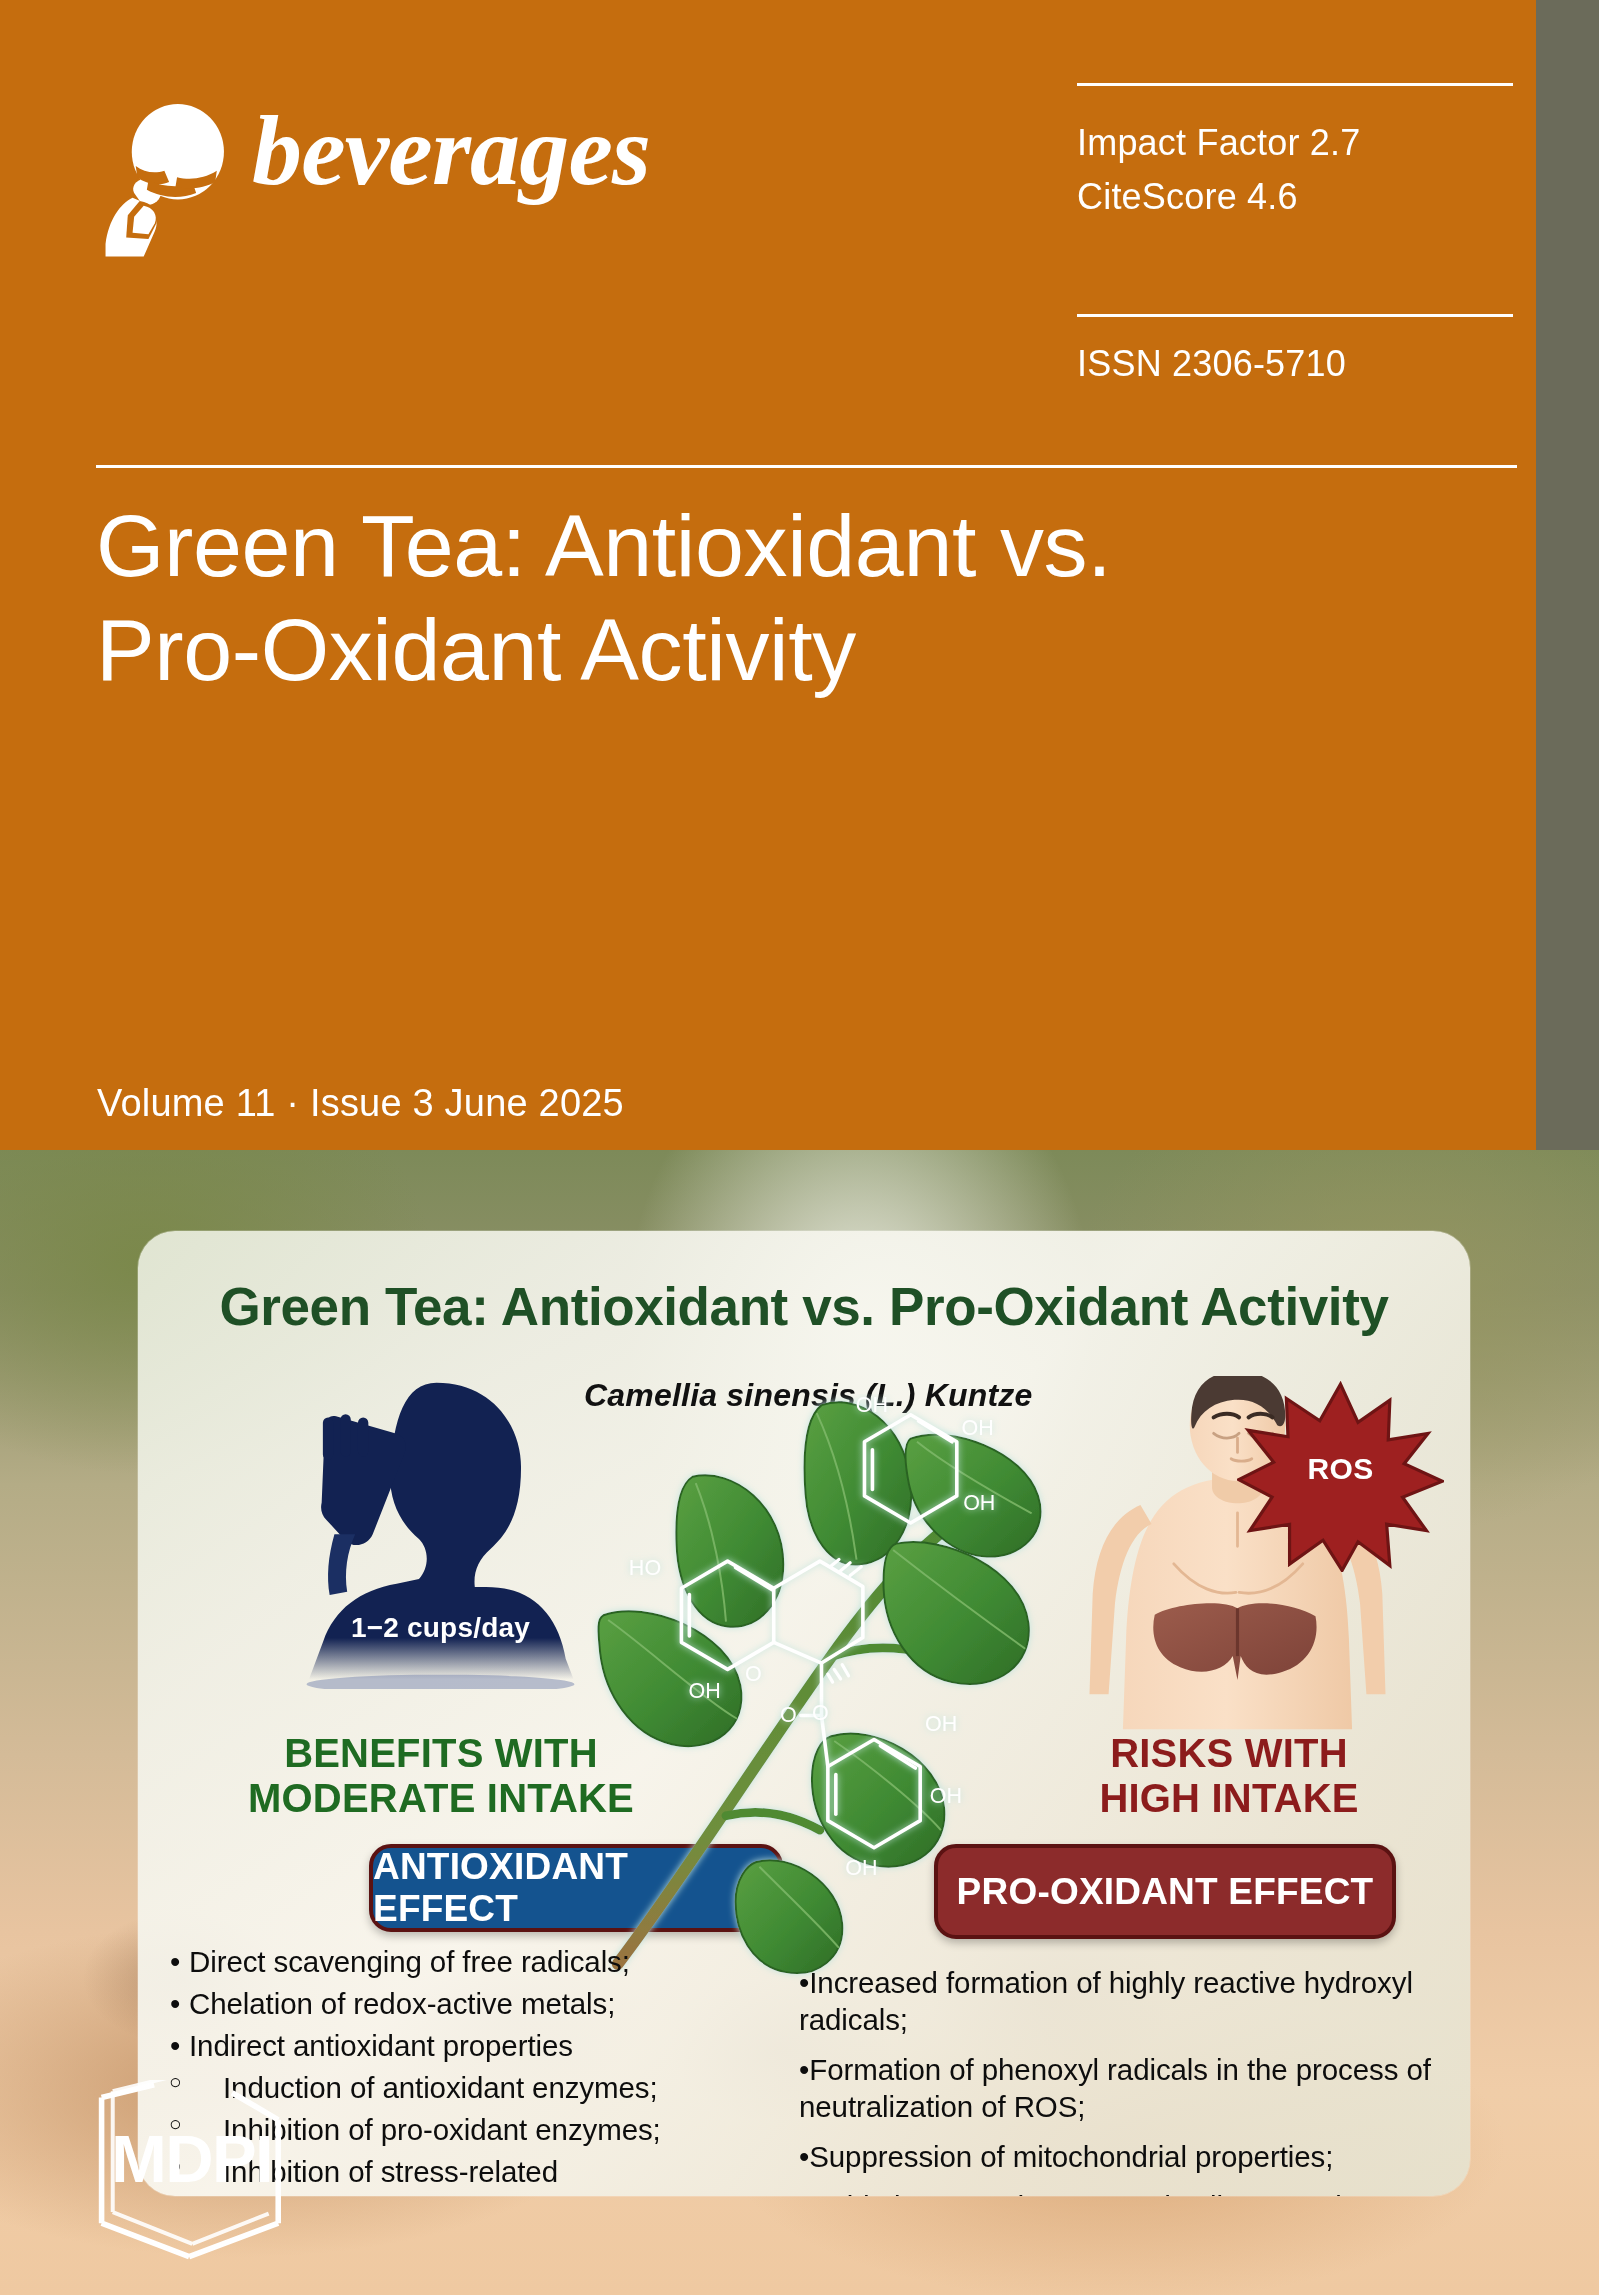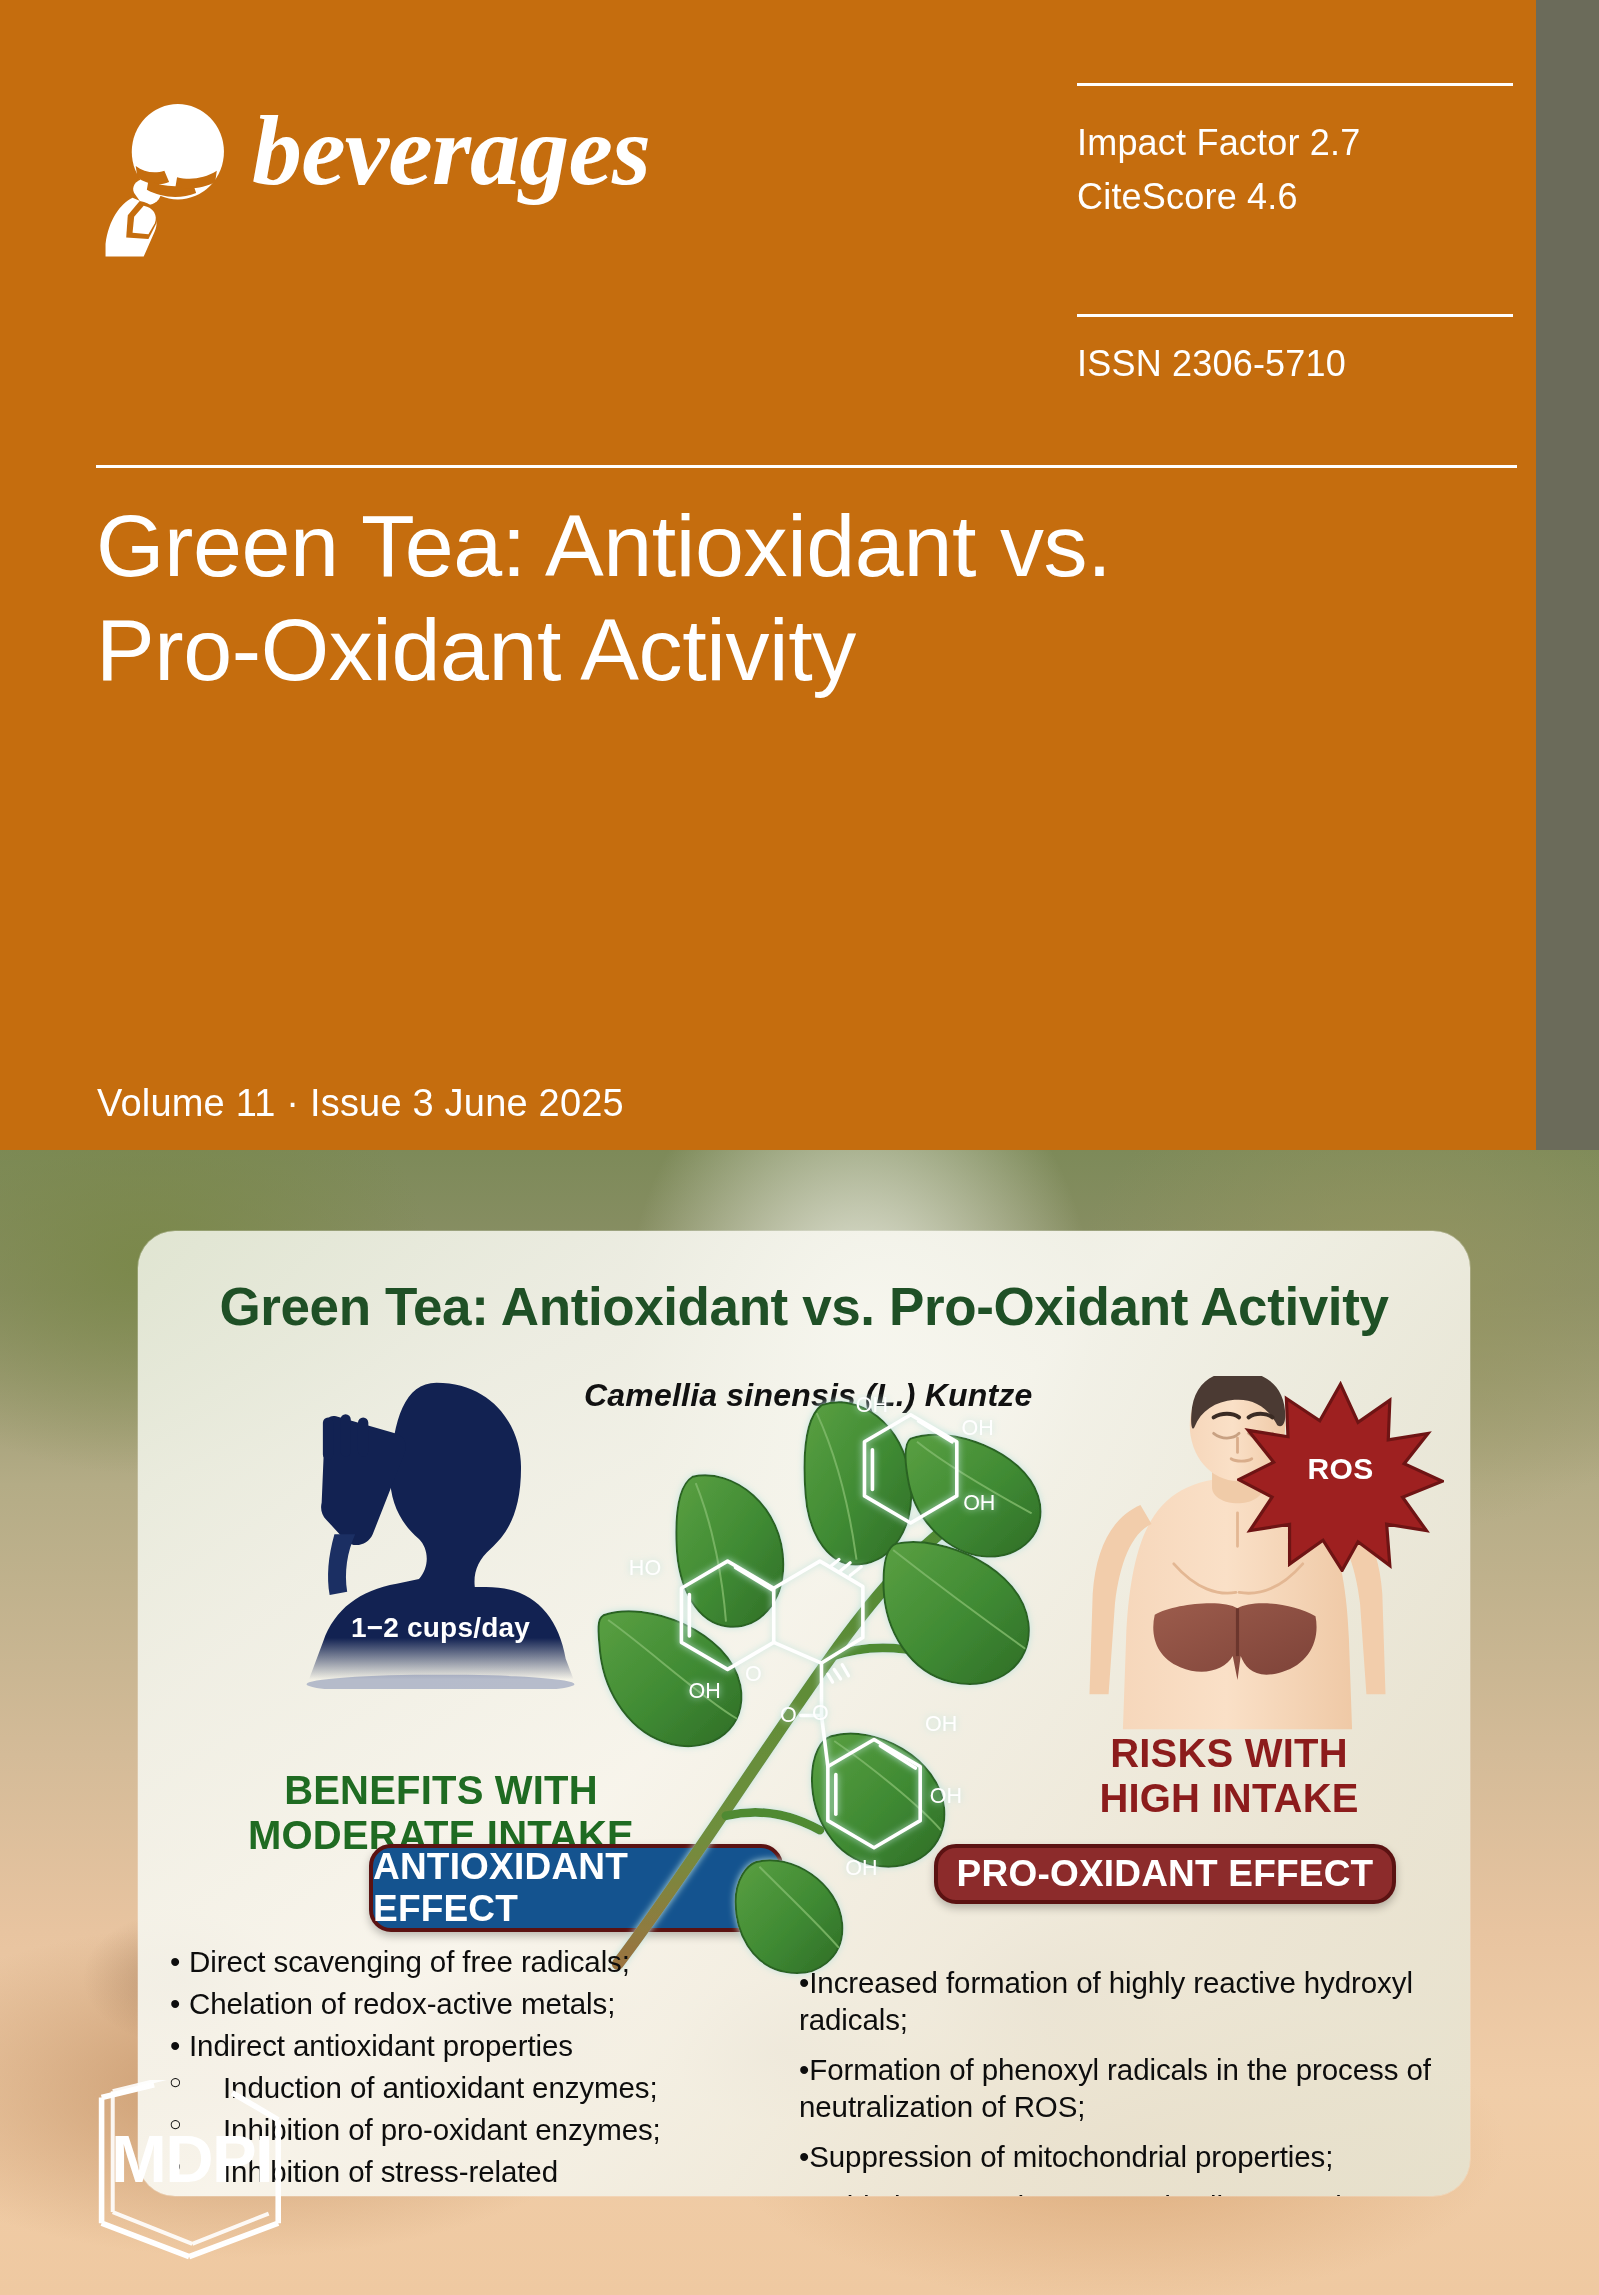--- a/index.html
+++ b/index.html
@@ -88,21 +88,21 @@
   }
 
   
   .drinker{position:absolute;left:139px;top:147px;width:327px;height:311px;}
   .cups-label{
     position:absolute;left:139px;top:381px;width:327px;text-align:center;
     color:#ffffff;font-size:28px;font-weight:700;letter-spacing:0.2px;z-index:3;
   }
   .lbl-benefits{
     position:absolute;left:48px;top:500px;width:510px;text-align:center;
-    color:#1F6B22;font-size:40px;font-weight:700;line-height:1.12;letter-spacing:0.2px;margin-top:37px;
+    color:#1F6B22;font-size:40px;font-weight:700;line-height:1.12;letter-spacing:0.2px;
   }
   .btn-antiox{
     position:absolute;left:231px;top:613px;width:414px;height:88px;
     background:#14538F;border:4px solid #5b1212;border-radius:22px;
     display:flex;align-items:center;justify-content:center;
     color:#ffffff;font-size:37px;font-weight:700;letter-spacing:0.2px;
     box-shadow:0 4px 8px rgba(0,0,0,.25);
   }
 
   
@@ -113,21 +113,21 @@
   .ros-burst{position:absolute;left:1099px;top:150px;width:207px;height:191px;}
   .ros-text{
     position:absolute;left:1099px;top:221px;width:207px;text-align:center;
     color:#ffffff;font-size:30px;font-weight:700;letter-spacing:0.4px;z-index:4;
   }
   .lbl-risks{
     position:absolute;left:812px;top:500px;width:558px;text-align:center;
     color:#8C1C1C;font-size:40px;font-weight:700;line-height:1.12;letter-spacing:0.2px;
   }
   .btn-prooxid{
-    position:absolute;left:796px;top:613px;width:462px;height:60px;
+    position:absolute;left:796px;top:613px;width:462px;height:95px;
     background:#8C2B2B;border:4px solid #5b1212;border-radius:22px;
     display:flex;align-items:center;justify-content:center;
     color:#ffffff;font-size:37px;font-weight:700;letter-spacing:0.2px;
     box-shadow:0 4px 8px rgba(0,0,0,.25);
   }
 
   
   .col-left{position:absolute;left:32px;top:712px;width:605px;color:#0d0d0d;}
   .col-right{position:absolute;left:661px;top:733px;width:637px;color:#0d0d0d;}
   .bl{font-size:29.5px;line-height:1.26;margin-bottom:4.8px;letter-spacing:-0.1px;}

